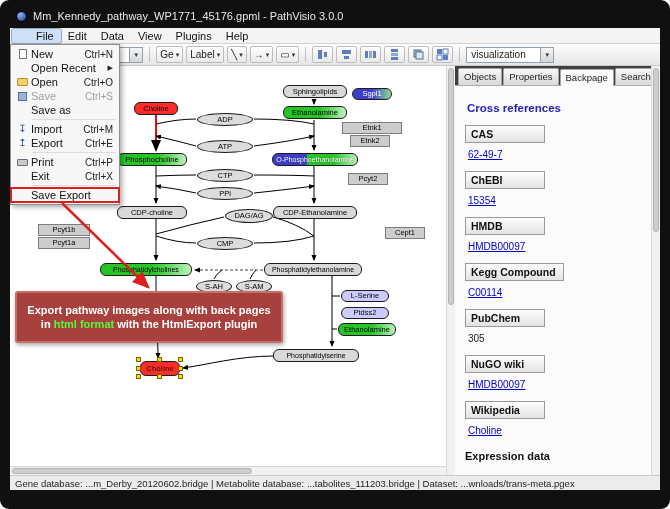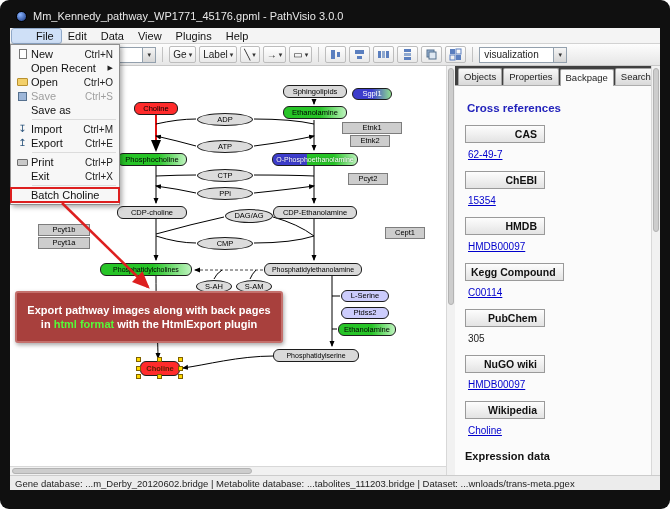--- a/index.html
+++ b/index.html
@@ -9,21 +9,21 @@
   .frame{position:absolute;inset:0;background:#101010;border-radius:9px;}
   .titlebar{position:absolute;top:7px;left:16px;right:16px;height:18px;display:flex;align-items:center;gap:6px;color:#e8e8e8;font-size:11px;}
   .app-icon{width:11px;height:11px;border-radius:50%;background:radial-gradient(circle at 35% 30%,#8ab4ff,#16357e);border:1px solid #000;}
 
   .content{position:absolute;top:28px;left:10px;right:10px;bottom:19px;background:#ececec;display:flex;flex-direction:column;overflow:hidden;}
 
   .menubar{height:16px;background:#f4f4f4;border-bottom:1px solid #d2d2d2;display:flex;align-items:center;font-size:11px;color:#111;padding-left:2px;flex:none;}
   .mi{padding:1px 7px;border-radius:2px;}
   .mi.open{background:#cfe0f7;outline:1px solid #8fa8c8;padding-left:24px;}
 
-  .toolbar{height:22px;background:linear-gradient(#fdfdfd,#e6e6e6);border-bottom:1px solid #c8c8c8;display:flex;align-items:center;gap:3px;padding:0 18px;font-size:10px;color:#222;flex:none;}
+  .toolbar{height:22px;background:linear-gradient(#fdfdfd,#e6e6e6);border-bottom:1px solid #c8c8c8;display:flex;align-items:center;gap:3px;padding:0 5px;font-size:10px;color:#222;flex:none;}
   .tbtn{height:17px;min-width:18px;display:flex;align-items:center;justify-content:center;gap:2px;border:1px solid #bdbdbd;background:linear-gradient(#ffffff,#e9e9e9);border-radius:2px;padding:0 3px;}
   .tbtn .dd{font-size:7px;color:#333;}
   .tsep{width:1px;height:15px;background:#c2c2c2;margin:0 3px;flex:none;}
   .tlabel{font-size:10px;color:#222;margin:0 2px;}
   .combo{height:16px;background:#fff;border:1px solid #93a0ad;display:flex;align-items:center;font-size:10px;}
   .combo .val{padding:0 4px;flex:1;white-space:nowrap;}
   .combo .drop{width:13px;height:100%;background:linear-gradient(#f5f5f5,#d6d6d6);border-left:1px solid #93a0ad;display:flex;align-items:center;justify-content:center;font-size:7px;color:#333;flex:none;}
   .ic-page{width:10px;height:12px;background:#fff;border:1px solid #777;box-shadow:inset 0 2px 0 #dfe8f2;}
   .icon-svg{display:block;}
 
@@ -33,21 +33,21 @@
   .vthumb{position:absolute;left:1px;right:1px;top:2px;height:58%;background:#cdcdcd;border:1px solid #b3b3b3;border-radius:3px;}
   .hscroll{position:absolute;left:0;right:0;bottom:0;height:9px;background:#f1f1f1;border-top:1px solid #d8d8d8;}
   .hthumb{position:absolute;top:1px;bottom:1px;left:2px;width:55%;background:#cdcdcd;border:1px solid #b3b3b3;border-radius:3px;}
 
   .panel{width:196px;background:#f0f0f0;display:flex;flex-direction:column;flex:none;}
   .tabs{display:flex;padding:2px 2px 0 3px;gap:1px;background:#404040;border-bottom:1px solid #adadad;flex:none;}
   .tab{font-size:9.5px;padding:2px 5px;background:linear-gradient(#f8f8f8,#d9d9d9);border:1px solid #a5a5a5;border-bottom:none;border-radius:2px 2px 0 0;color:#222;white-space:nowrap;}
   .tab.active{background:#fbfbfb;position:relative;top:1px;padding-bottom:3px;}
   .panel-body{flex:1;background:#fbfbfb;padding:8px 10px;overflow:hidden;font-size:10px;}
   .xref-title{color:#2323bb;font-weight:bold;font-size:11.5px;margin:8px 0 10px 2px;}
-  .xh{display:block;width:fit-content;min-width:80px;border:1px solid #9a9a9a;background:linear-gradient(#fdfdfd,#e3e3e3);padding:2px 7px 2px 5px;font-weight:bold;font-size:10.5px;color:#111;margin-top:11px;text-align:right;}
+  .xh{display:block;width:fit-content;min-width:80px;border:1px solid #9a9a9a;background:linear-gradient(#fdfdfd,#e3e3e3);padding:2px 7px 2px 5px;font-weight:bold;font-size:10.5px;color:#111;margin-top:11px;}
   .xv{display:block;width:fit-content;margin:6px 0 2px 3px;color:#0000cc;text-decoration:underline;font-size:10px;}
   .xv.plain{color:#222;text-decoration:none;}
   .expr{font-weight:bold;font-size:11px;color:#111;margin-top:14px;}
 
   .statusbar{height:15px;background:#ececec;border-top:1px solid #cccccc;font-size:9.5px;color:#222;display:flex;align-items:center;padding:0 5px;white-space:nowrap;overflow:hidden;flex:none;}
 
   
   .filemenu{position:absolute;left:0;top:16px;width:110px;background:#f7f7f7;border:1px solid #8f8f8f;box-shadow:2px 2px 5px rgba(0,0,0,.35);z-index:40;padding:2px 0;font-size:11px;color:#111;}
   .fm-item{display:flex;align-items:center;height:14px;padding:0 6px 0 3px;}
   .gut{width:17px;display:flex;justify-content:center;align-items:center;flex:none;}
@@ -373,21 +373,21 @@
         <span class="fm-sc">Ctrl+P</span>
       </div>
       <div class="fm-item">
         <span class="gut"></span>
         <span>Exit</span>
         <span class="fm-sc">Ctrl+X</span>
       </div>
       <div class="fm-sep"></div>
       <div class="fm-item highlight">
         <span class="gut"></span>
-        <span>Batch Choline</span>
+        <span>Save Export</span>
       </div>
     </div>
 
   </div>
 </div>
 
 <svg class="overlay-arrow" width="670" height="509">
   <defs>
     <marker id="redarr" markerWidth="9" markerHeight="9" refX="6" refY="3" orient="auto">
         <path d="M0,0 L7,3 L0,6 z" fill="#dd1f1f"></path>

